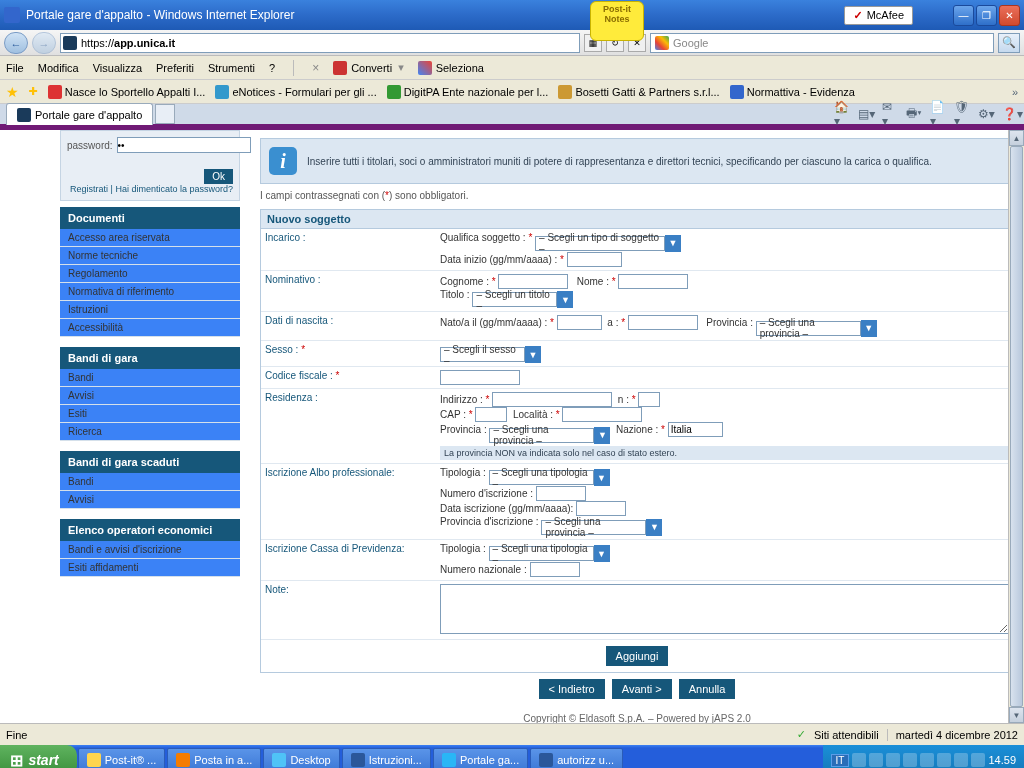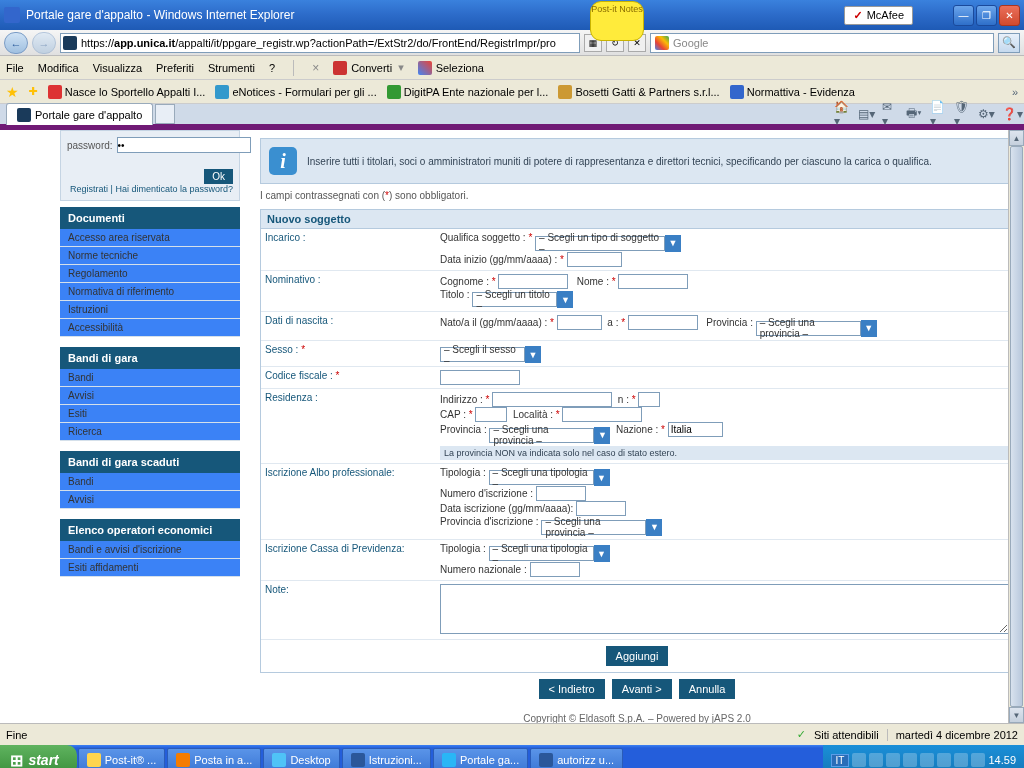--- a/index.html
+++ b/index.html
@@ -7,21 +7,21 @@
 
 
 .titlebar { height: 30px; background: linear-gradient(to bottom, #3a81dd 0%, #2c6bc9 50%, #1e5ab5 100%); display: flex; align-items: center; padding: 0 4px; position: relative; }
 .titlebar .ie-icon { width: 16px; height: 16px; background: #3366cc; margin-right: 6px; border-radius: 2px; }
 .titlebar .title { color: white; font-size: 12px; font-weight: normal; flex: 1; }
 .titlebar .mcafee { background: white; border: 1px solid #999; padding: 2px 8px; font-size: 11px; border-radius: 2px; margin-right: 40px; display: flex; align-items: center; }
 .titlebar .mcafee::before { content: "✓"; color: #c00; font-weight: bold; margin-right: 4px; }
 .titlebar .winbtns { display: flex; gap: 2px; }
 .titlebar .winbtn { width: 21px; height: 21px; background: linear-gradient(to bottom,#6ba5ec,#2e6fc9); border: 1px solid #1a4a9c; border-radius: 3px; color: white; font-size: 10px; display: flex; align-items: center; justify-content: center; }
 .titlebar .winbtn.close { background: linear-gradient(to bottom,#ea6f5a,#d14a2f); border-color: #a93521; }
-.postit { position: absolute; left: 590px; top: 1px; width: 54px; height: 40px; background: #ffeb3b; border: 1px solid #c9b300; border-radius: 11px; font-size: 9px; text-align: center; padding-top: 2px; color: #8a6d00; font-weight: normal; z-index: 10; }
+.postit { position: absolute; left: 590px; top: 1px; width: 54px; height: 40px; background: #ffeb3b; border: 1px solid #c9b300; border-radius: 6px; font-size: 9px; text-align: center; padding-top: 2px; color: #8a6d00; font-weight: bold; z-index: 10; }
 
 
 .addrbar { height: 26px; background: linear-gradient(to bottom,#f5f5f5,#e0e0e0); display: flex; align-items: center; padding: 0 4px; gap: 4px; border-bottom: 1px solid #bbb; }
 .navbtn { width: 24px; height: 22px; border: 1px solid #7a9cc6; border-radius: 12px; background: linear-gradient(to bottom,#cfe2f5,#a0c0e0); display: flex; align-items: center; justify-content: center; color: #2a5a9a; font-weight: bold; }
 .urlbox { flex: 0 0 520px; height: 20px; border: 1px solid #7f9db9; background: white; display: flex; align-items: center; padding: 0 2px; font-size: 11px; }
 .urlbox .moon { width: 14px; height: 14px; background: #1a3a5a; border-radius: 2px; margin-right: 4px; }
 .urlbox span.bold { font-weight: bold; }
 .smicon { width: 18px; height: 18px; border: 1px solid #aaa; background: #f0f0f0; display: flex; align-items: center; justify-content: center; font-size: 9px; }
 .searchbox { flex: 1; height: 20px; border: 1px solid #7f9db9; background: white; display: flex; align-items: center; padding: 0 4px; font-size: 11px; color: #888; }
 .searchbox .g { width: 14px; height: 14px; margin-right: 4px; background: linear-gradient(45deg,#4285f4,#ea4335,#fbbc05,#34a853); border-radius: 2px; }
@@ -130,21 +130,20 @@
   <div class="postit">Post-it Notes</div>
 </div>
 
 <div class="addrbar">
   <div class="navbtn">←</div>
   <div class="navbtn" style="opacity:.5">→</div>
   <div class="urlbox">
     <div class="moon"></div>
     <span>https://</span>
       <span class="bold">app.unica.it</span>
-      <span>/appalti/it/ppgare_registr.wp?actionPath=/ExtStr2/do/FrontEnd/RegistrImpr/pro</span>
   </div>
   <div class="smicon">▦</div>
   <div class="smicon">↻</div>
   <div class="smicon">✕</div>
   <div class="searchbox">
     <div class="g"></div>
     <span>Google</span>
   </div>
   <div class="magnify">🔍</div>
 </div>

